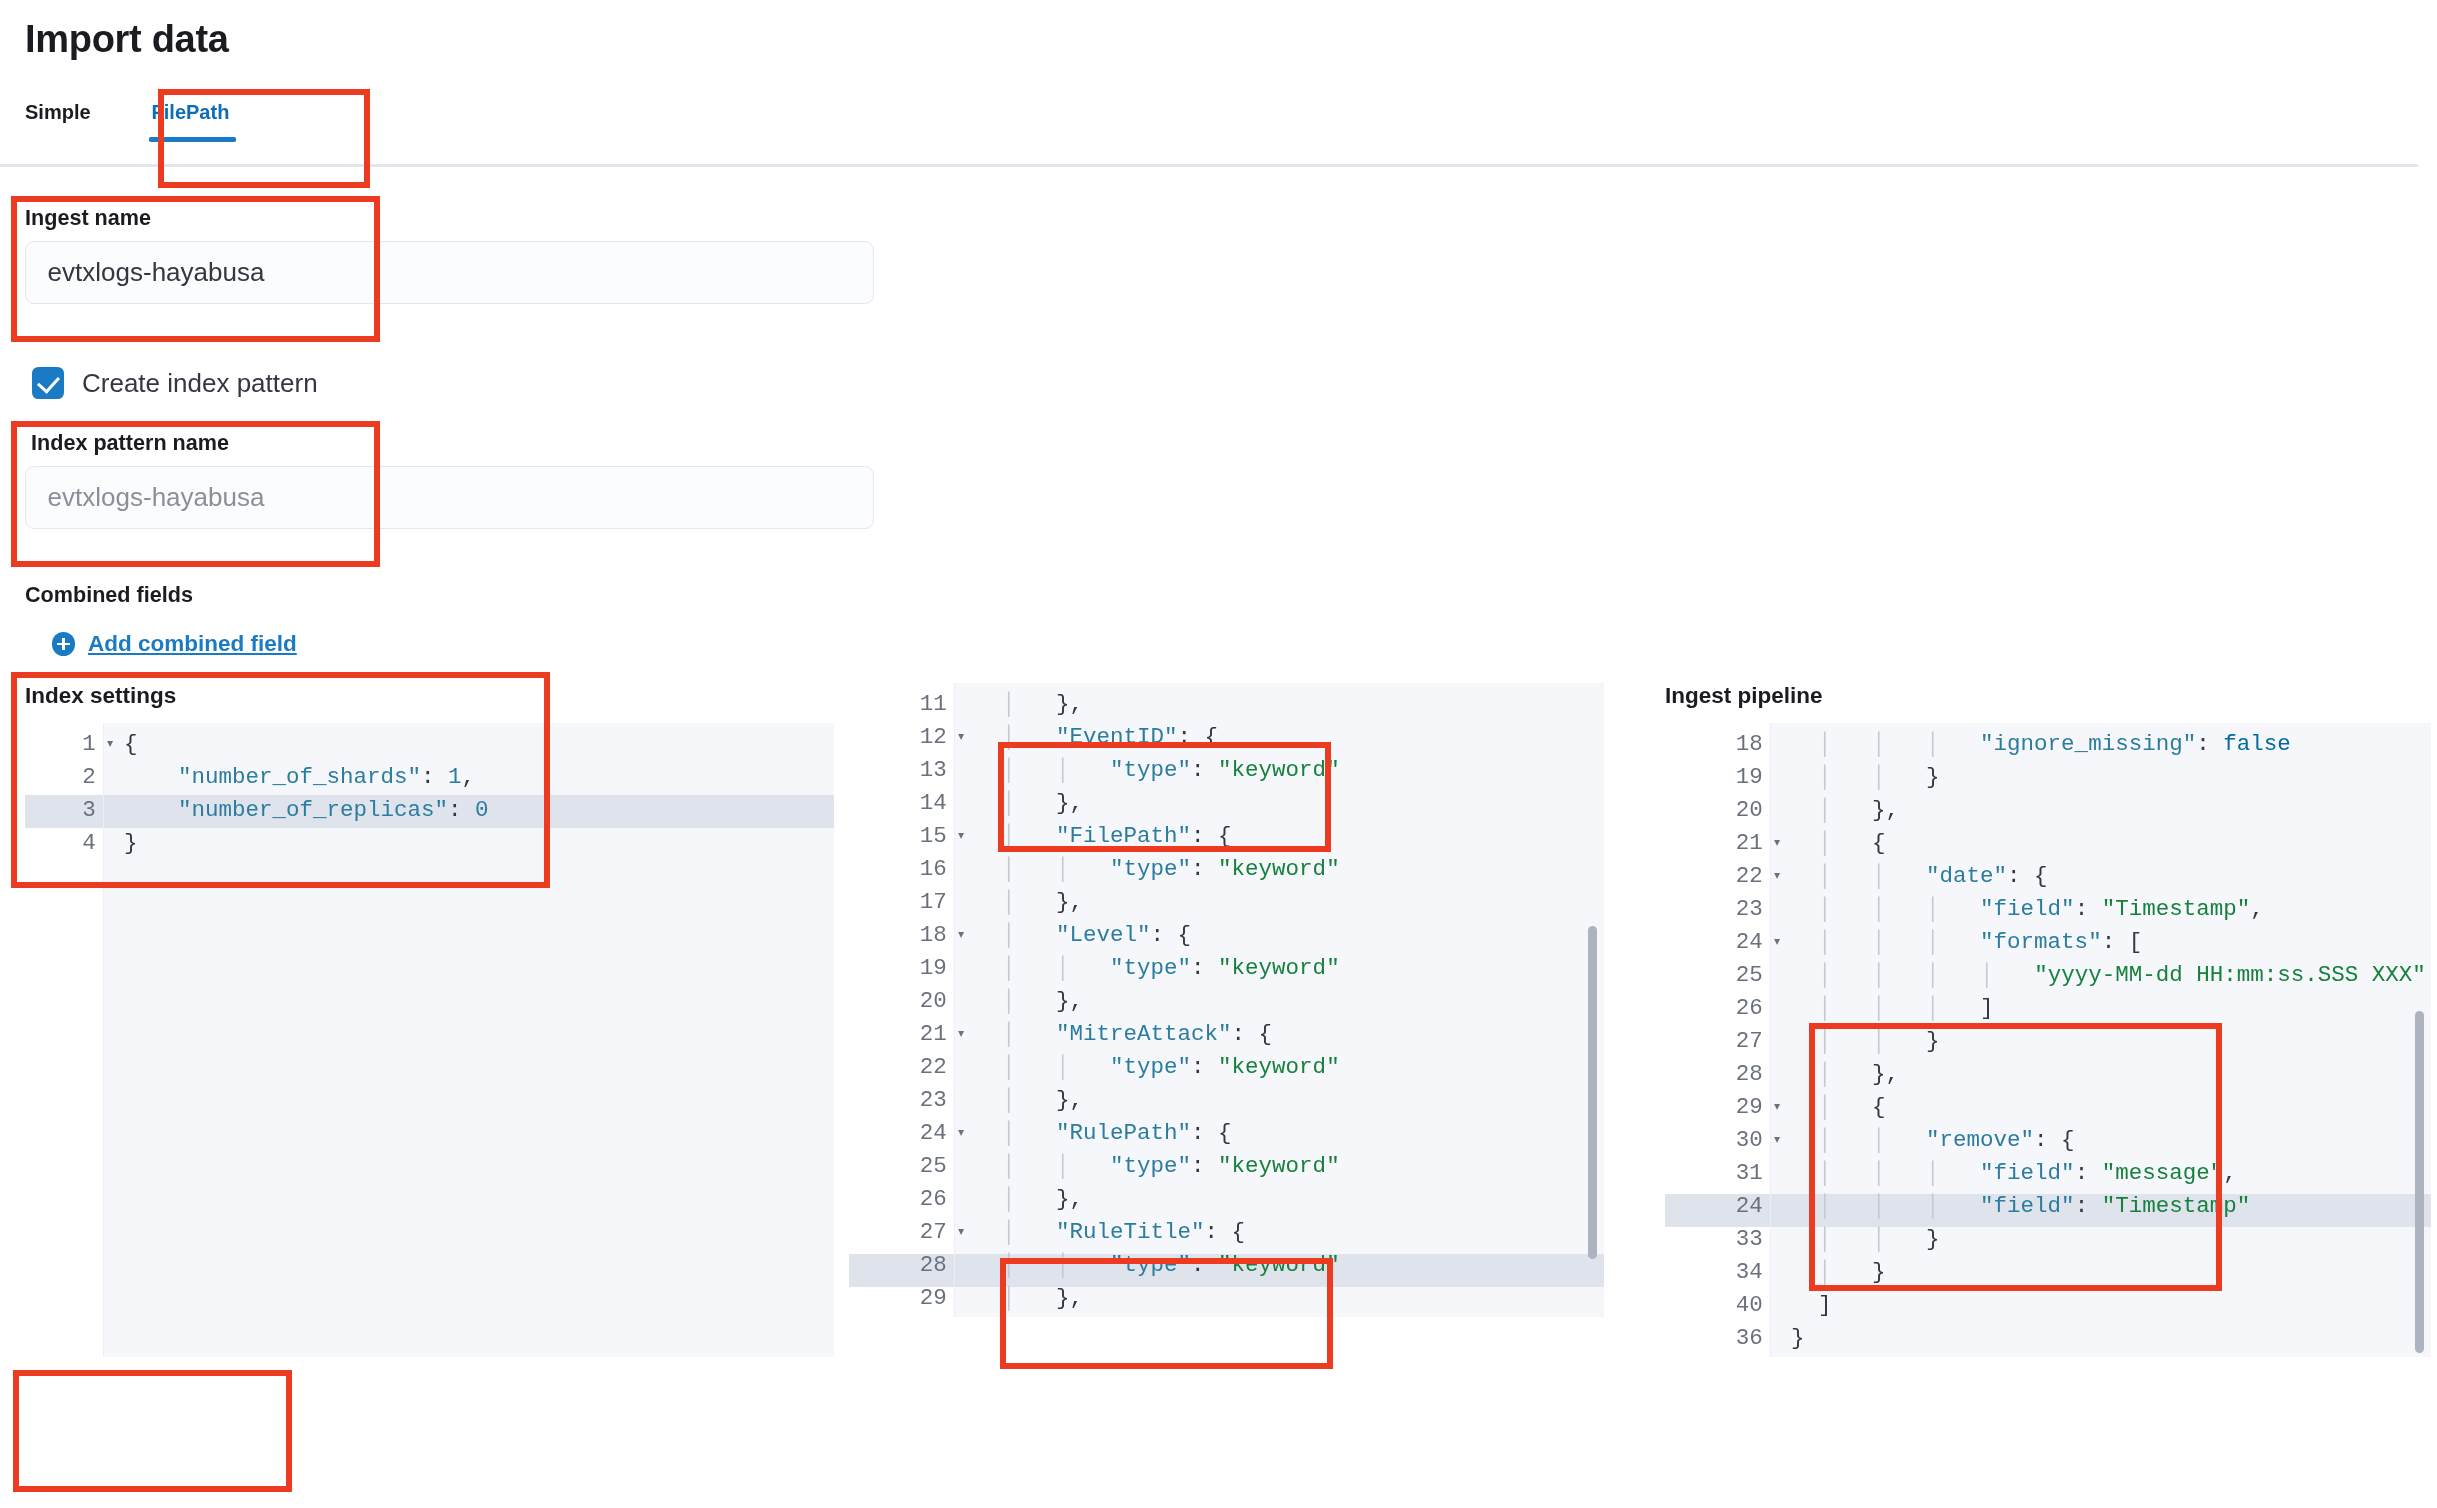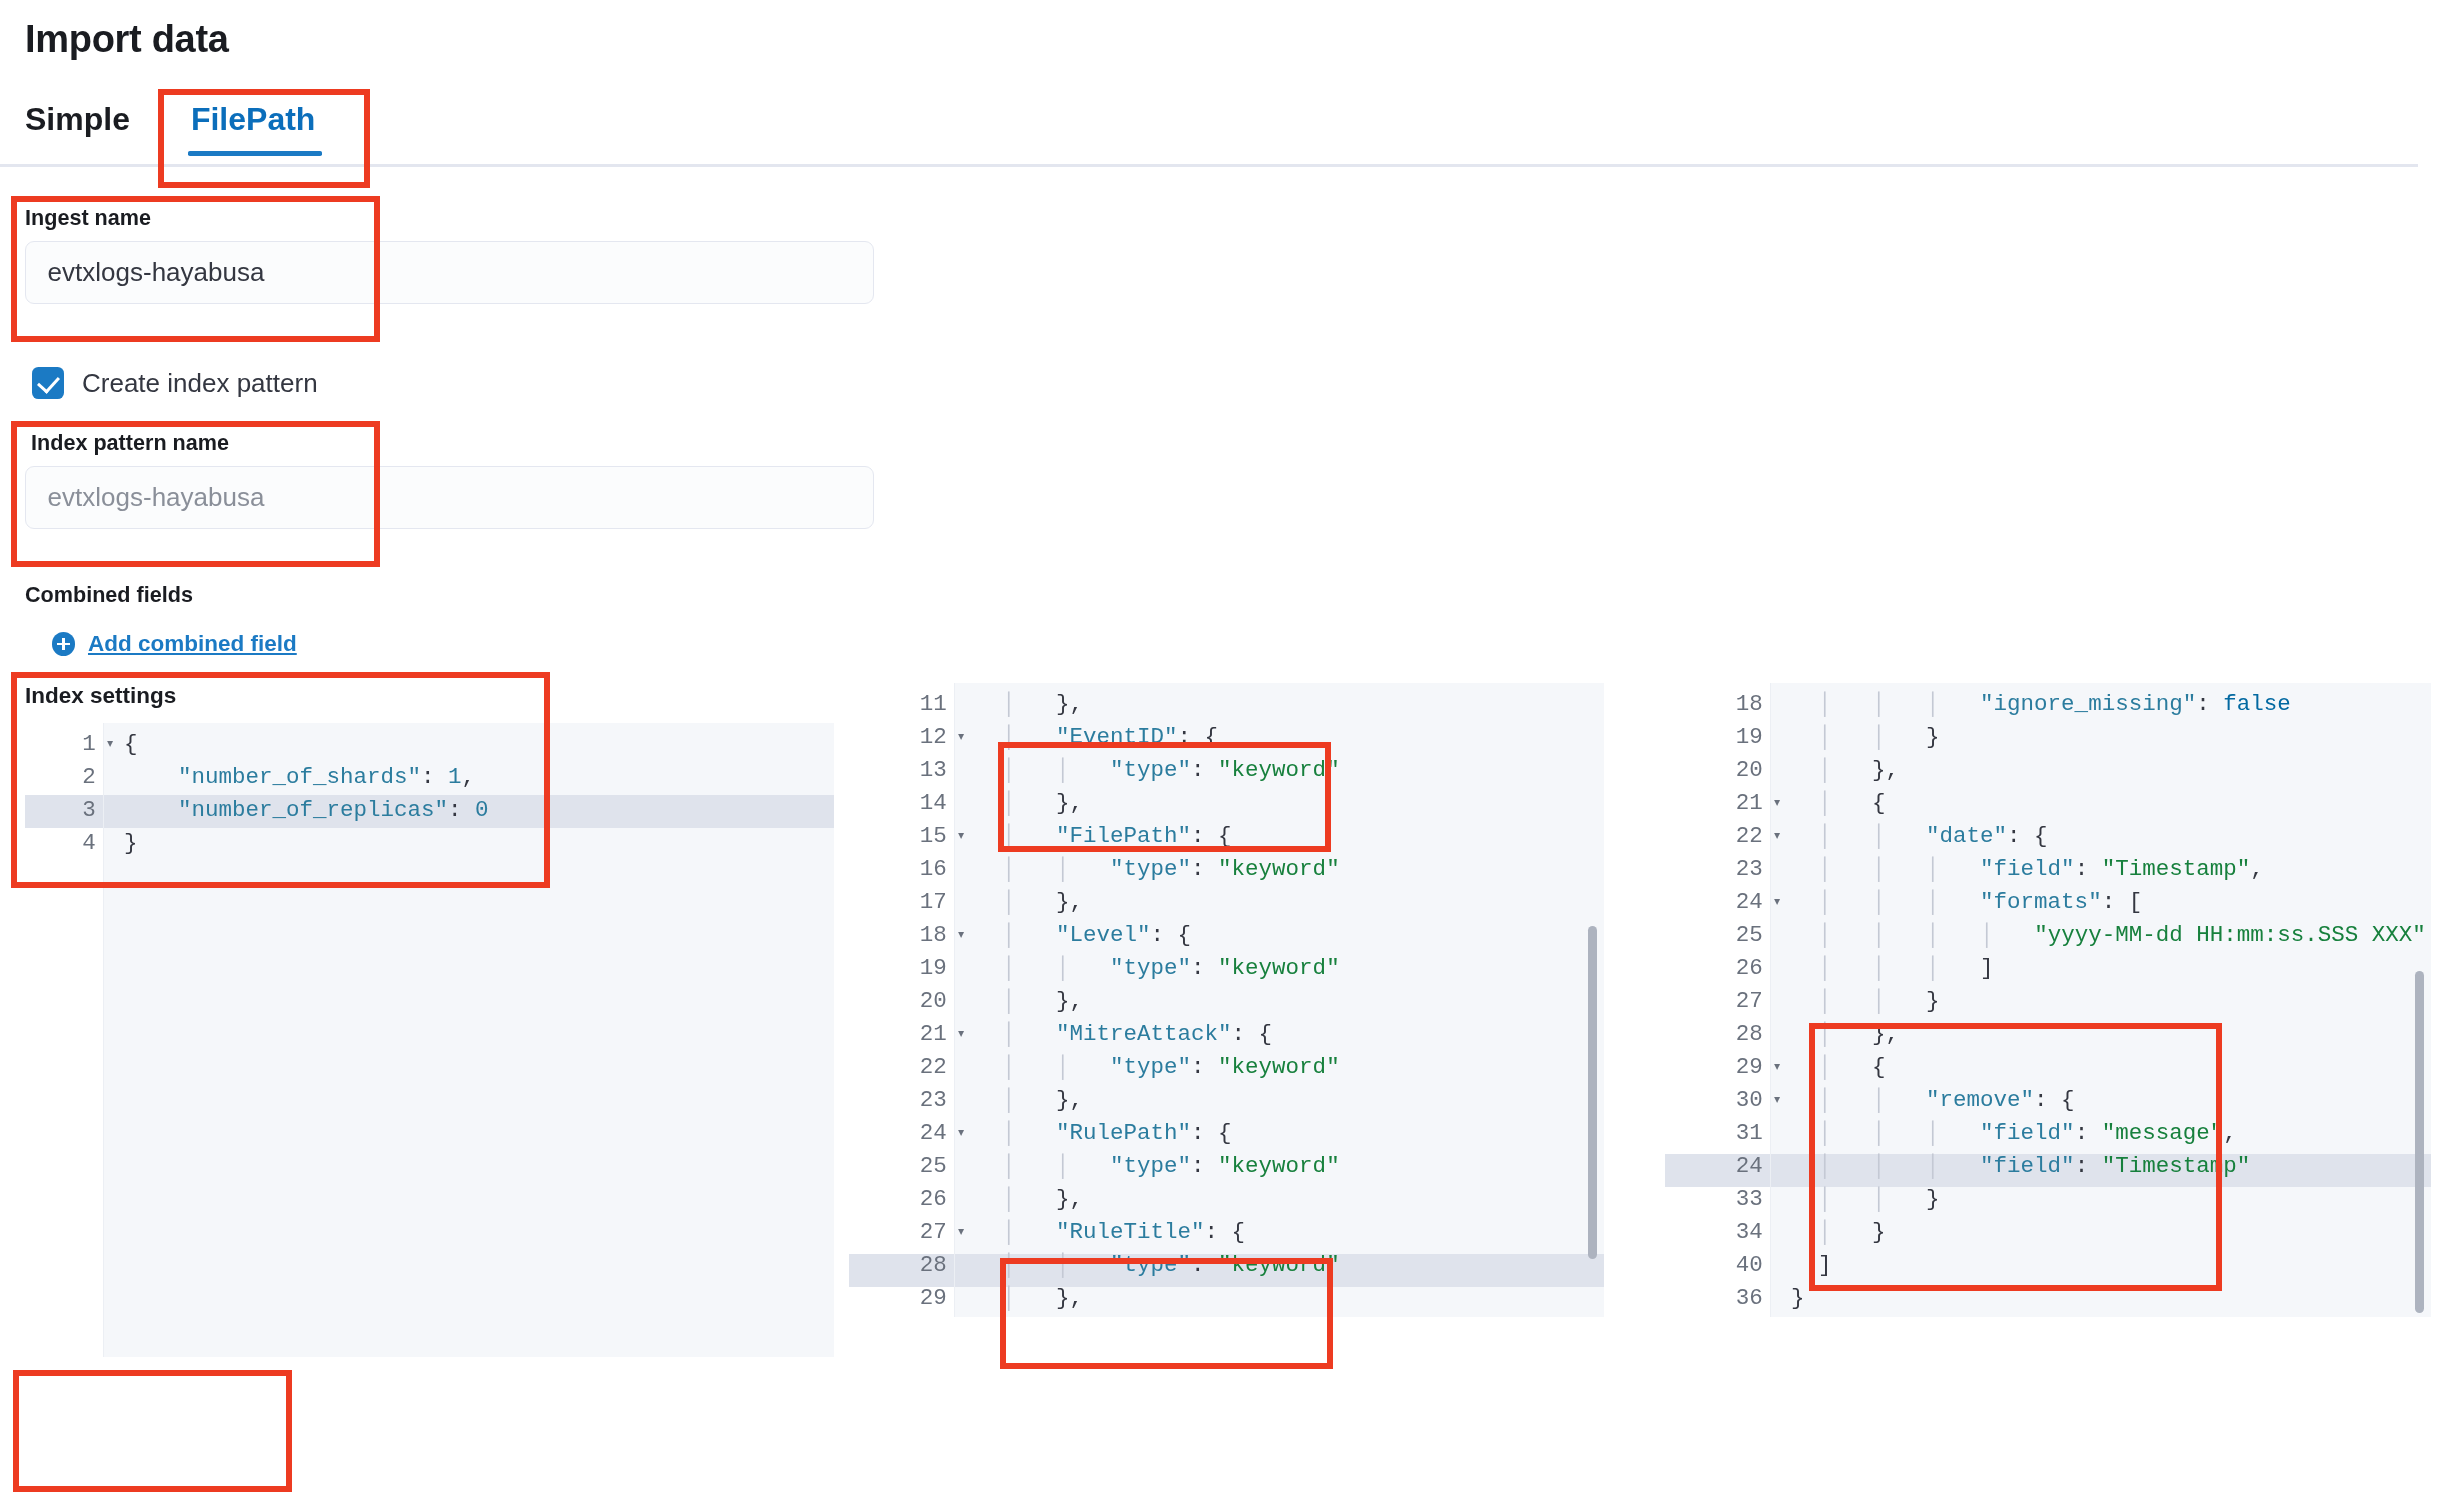--- a/index.html
+++ b/index.html
@@ -16,21 +16,21 @@
   .page-title {
     position: absolute; left: 25px; top: 18px;
     font-size: 38px; font-weight: 700; color: #1a1c21;
     letter-spacing: -0.3px;
   }
   .tabs {
     position: absolute; left: 25px; top: 94px;
     display: flex; align-items: flex-end; gap: 0;
   }
   .tab {
-    font-size: 32px; font-weight: 700;
+    font-size: 20px; font-weight: 700;
     padding: 7.2px 29px 18px 0px;
     color: #1a1c21; cursor: pointer;
     position: relative;
   }
   .tab.adv { color: #0b6ebb; padding-left: 32px; padding-right: 32px; }
   .tab.adv::after {
     content: ""; position: absolute; left: 29px; right: 25px; bottom: 0;
     height: 5.4px; background: #1b7ac4; border-radius: 1.8px;
   }
   .tabs-rule {
@@ -264,20 +264,21 @@
           <div class="code-line" style="position: relative; z-index: 1;">  <span class="guide">│</span>   },</div>
           <div class="code-line" style="position: relative; z-index: 1;">  <span class="guide">│</span>   <span class="tok-key">"RuleTitle"</span>: {</div>
           <div class="code-line" style="position: relative; z-index: 1;">  <span class="guide">│</span>   <span class="guide">│</span>   <span class="tok-key">"type"</span>: <span class="tok-str">"keyword"</span></div>
           <div class="code-line" style="position: relative; z-index: 1;">  <span class="guide">│</span>   },</div>
         </div>
       <div class="vscroll" style="right:7.2px; top:243px; height:333px;"></div>
     </div>
   </div>
 
   <div class="editor-block" id="blk-pipeline" style="left:1665px; width:766px;">
+    <div class="editor-title">Ingest pipeline</div>
     <div class="editor" id="ed-pipeline" style="height:634px;">
       <div class="gutter" id="gut-pipeline" style="width:106px;">
           <div class="hl-row" style="top: 471px;"></div>
           <div class="gutter-line" style="position: relative; z-index: 1;">18</div>
           <div class="gutter-line" style="position: relative; z-index: 1;">19</div>
           <div class="gutter-line" style="position: relative; z-index: 1;">20</div>
           <div class="gutter-line" style="position: relative; z-index: 1;">21<span class="fold">▾</span></div>
           <div class="gutter-line" style="position: relative; z-index: 1;">22<span class="fold">▾</span></div>
           <div class="gutter-line" style="position: relative; z-index: 1;">23</div>
           <div class="gutter-line" style="position: relative; z-index: 1;">24<span class="fold">▾</span></div>

